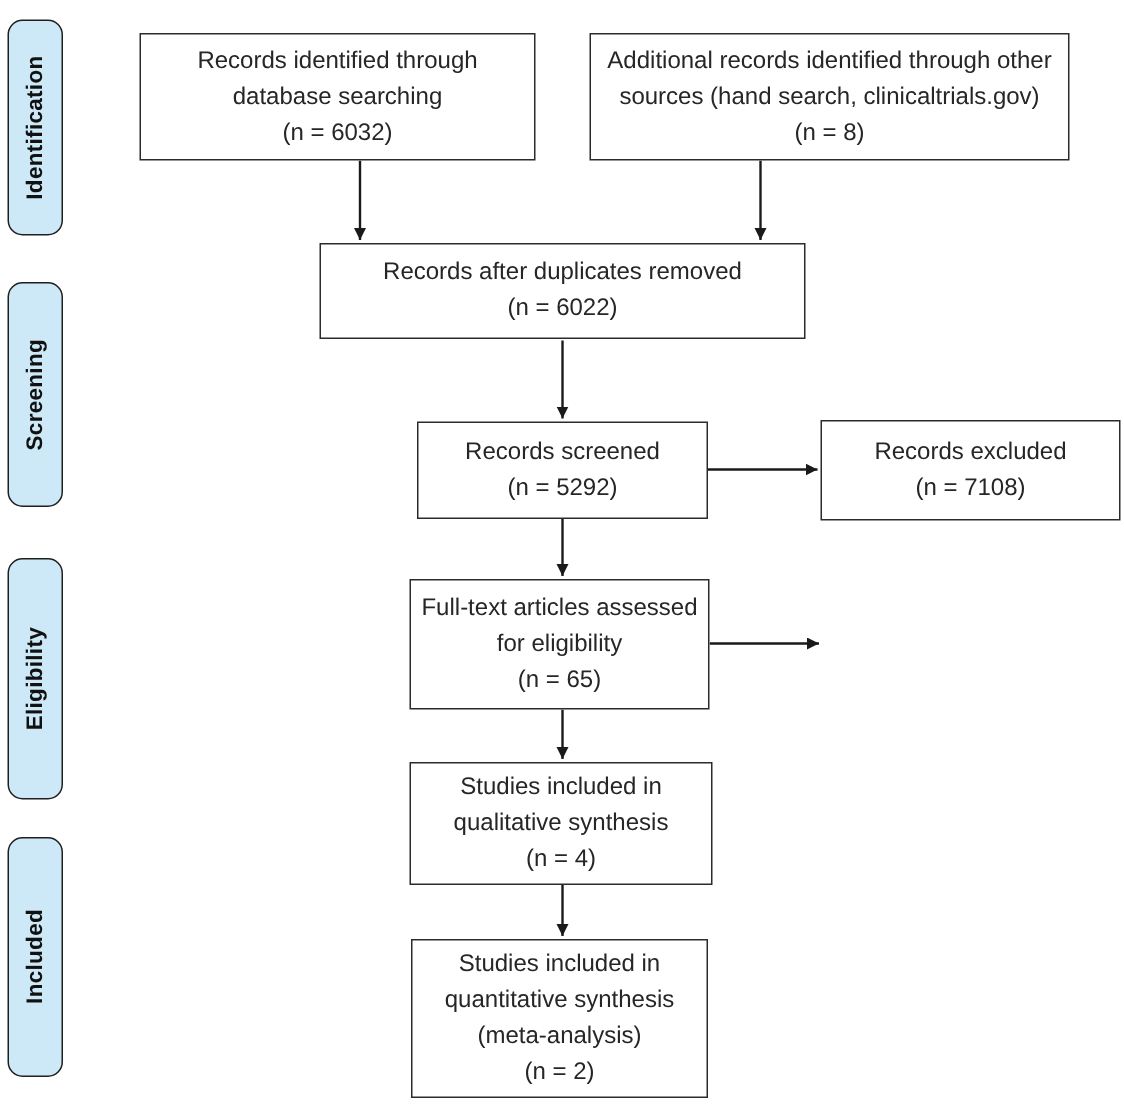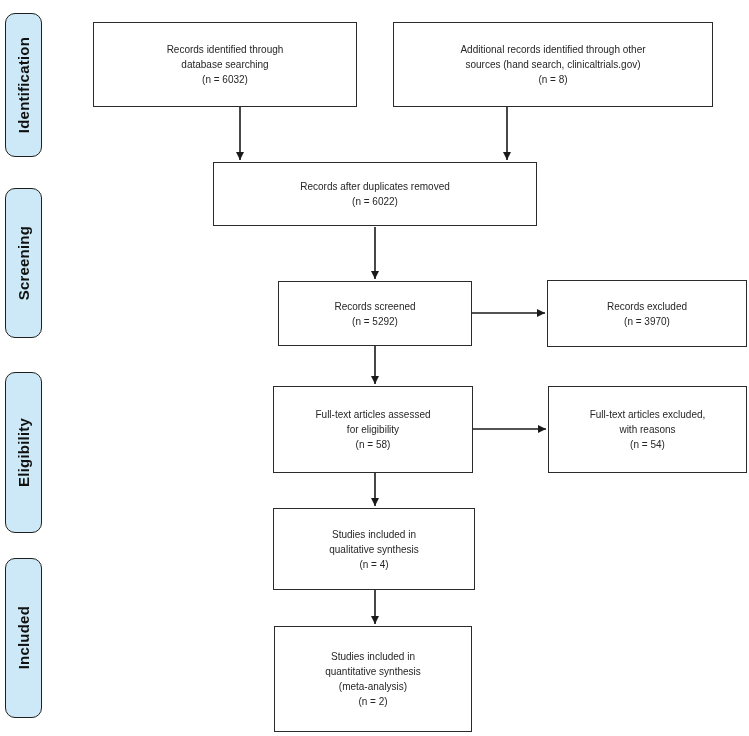--- a/index.html
+++ b/index.html
@@ -42,21 +42,21 @@
     position:absolute;
     background:var(--background);
     border:1.6px solid var(--box-border);
     display:flex;align-items:center;justify-content:center;
     text-align:center;
     z-index:2;
     padding:2px 6px;
   }
   .fbox span{
     white-space:pre-line;
-    font-size:10px;
+    font-size:16px;
     line-height:1.5;
     color:var(--text);
     text-align:center;
   }
   
   .stage-identification{left:5px;top:13px;height:144px;}
   .stage-screening{left:5px;top:188px;height:150px;}
   .stage-eligibility{left:5px;top:372px;height:161px;}
   .stage-included{left:5px;top:558px;height:160px;}
   
@@ -118,31 +118,26 @@
   <div class="fbox box-duplicates-removed">
     <span>Records after duplicates removed
 (n = 6022)</span>
   </div>
   <div class="fbox box-screened">
     <span>Records screened
 (n = 5292)</span>
   </div>
   <div class="fbox box-records-excluded">
     <span>Records excluded
-(n = 3970)</span>
+(n = 7108)</span>
   </div>
   <div class="fbox box-fulltext-assessed">
     <span>Full-text articles assessed
 for eligibility
-(n = 58)</span>
-  </div>
-  <div class="fbox box-fulltext-excluded">
-    <span>Full-text articles excluded,
-with reasons
-(n = 54)</span>
+(n = 65)</span>
   </div>
   <div class="fbox box-qualitative">
     <span>Studies included in
 qualitative synthesis
 (n = 4)</span>
   </div>
   <div class="fbox box-quantitative">
     <span>Studies included in
 quantitative synthesis
 (meta-analysis)

